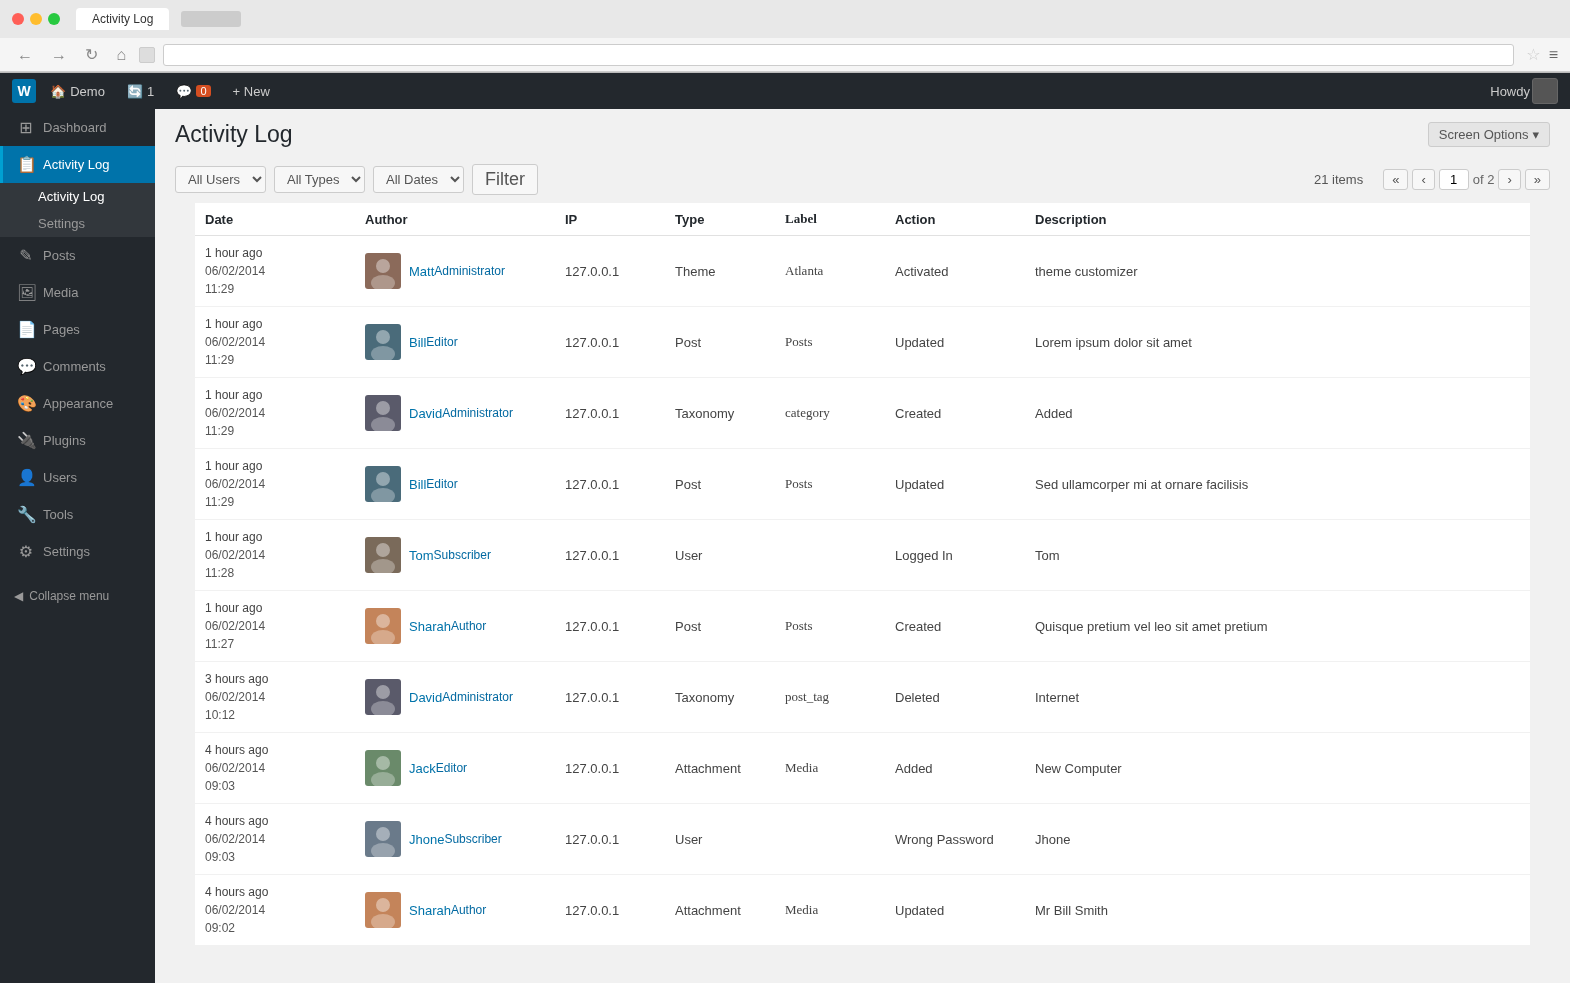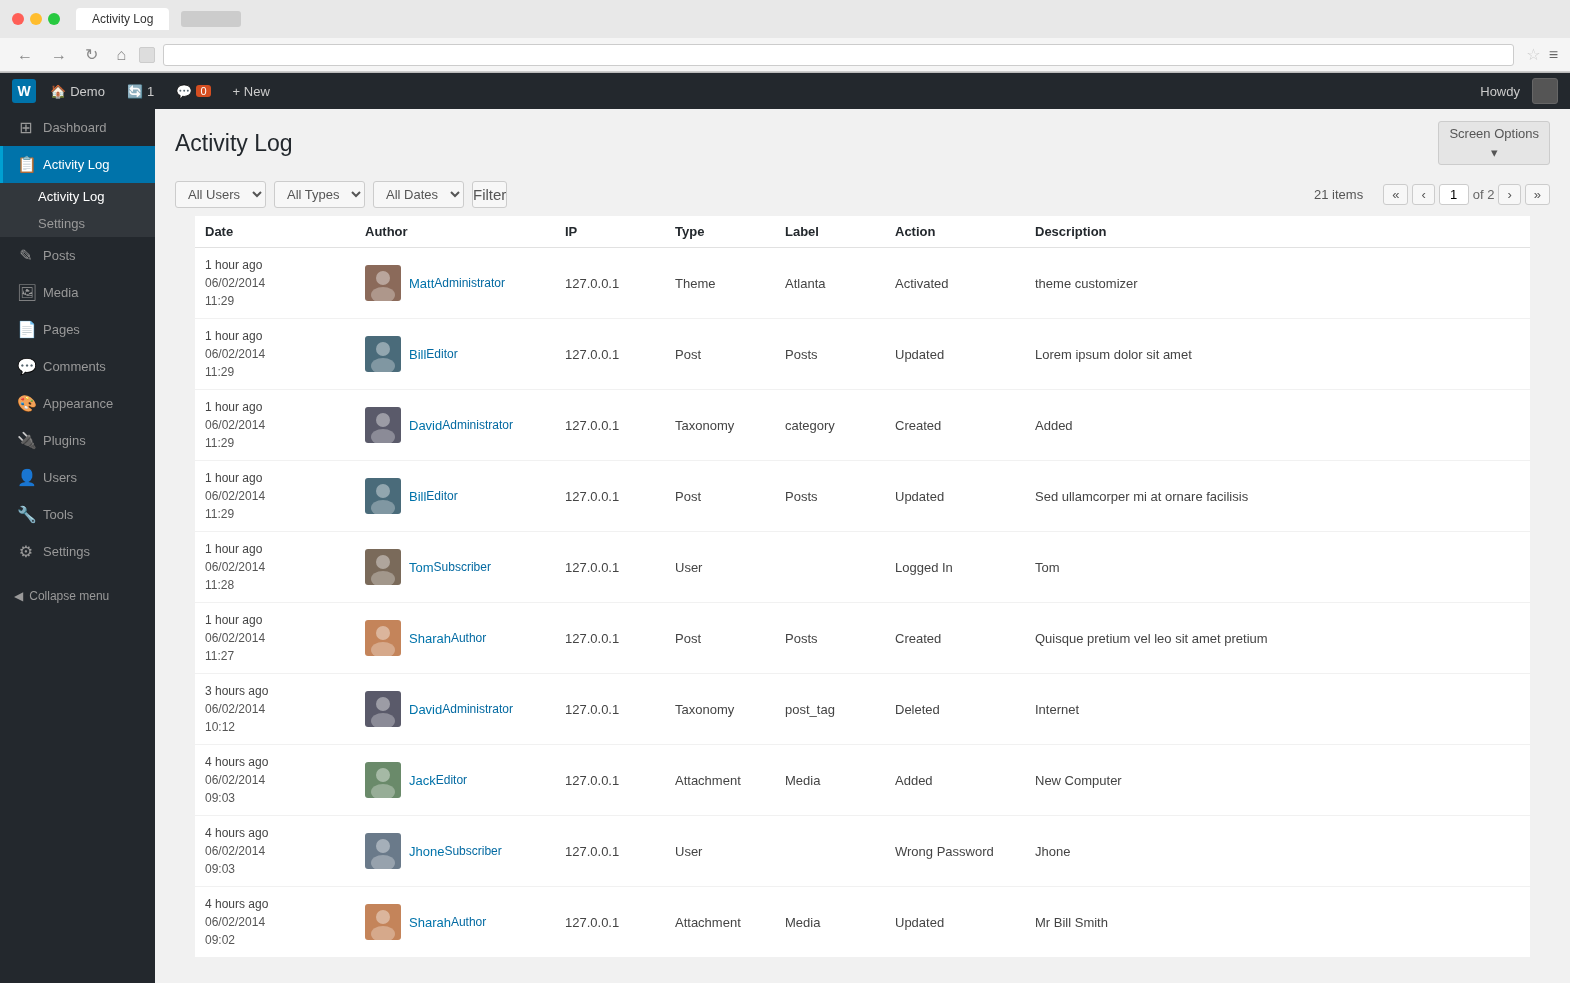--- a/index.html
+++ b/index.html
@@ -20,21 +20,21 @@
     .browser-address { flex: 1; background: #fff; border: 1px solid #ccc; border-radius: 3px; padding: 3px 8px; font-size: 12px; color: #333; }
     .browser-star { color: #ccc; font-size: 16px; margin-left: 4px; }
     .browser-menu { color: #666; font-size: 16px; }
 
     
     .wp-admin-bar { background: #23282d; color: #fff; display: flex; align-items: center; padding: 0 12px; height: 36px; gap: 6px; }
     .wp-logo { background: #0073aa; width: 24px; height: 24px; border-radius: 3px; display: flex; align-items: center; justify-content: center; color: #fff; font-size: 14px; font-weight: bold; flex-shrink: 0; }
     .wp-admin-item { color: #ccc; padding: 0 8px; font-size: 13px; display: flex; align-items: center; gap: 4px; cursor: pointer; height: 36px; }
     .wp-admin-item.new-item { color: #ccc; }
     .wp-admin-spacer { flex: 1; }
-    .wp-howdy { color: #ccc; font-size: 13px; display: flex; align-items: center; gap: 12px; }
+    .wp-howdy { color: #ccc; font-size: 13px; display: flex; align-items: center; gap: 2px; }
     .wp-avatar { width: 26px; height: 26px; border-radius: 3px; background: #555; border: 1px solid #666; }
     .comment-count { background: #d54e21; color: #fff; border-radius: 3px; padding: 0 4px; font-size: 11px; }
 
     
     .wp-layout { display: flex; min-height: calc(983px - 36px - 70px); }
 
     
     .wp-sidebar { width: 155px; background: #23282d; flex-shrink: 0; }
     .wp-sidebar-menu { list-style: none; }
     .wp-sidebar-item { display: flex; align-items: center; gap: 8px; padding: 9px 10px 9px 14px; color: #999; cursor: pointer; font-size: 13px; border-left: 3px solid transparent; }
@@ -44,26 +44,26 @@
     .wp-sidebar-subitem { display: block; padding: 6px 10px 6px 38px; color: #999; cursor: pointer; font-size: 13px; }
     .wp-sidebar-subitem.active { color: #fff; }
     .wp-sidebar-collapse { padding: 9px 10px 9px 14px; color: #999; cursor: pointer; font-size: 12px; display: flex; align-items: center; gap: 6px; margin-top: 10px; }
 
     
     .wp-content { flex: 1; background: #f1f1f1; }
 
     
     .page-header { display: flex; align-items: center; justify-content: space-between; padding: 12px 20px 8px; background: #f1f1f1; }
     .page-title { font-size: 23px; font-weight: 400; color: #23282d; }
-    .screen-options-btn { background: #e5e5e5; border: 1px solid #ccc; padding: 4px 10px; font-size: 13px; color: #555; cursor: pointer; border-radius: 3px; display: flex; align-items: center; gap: 4px; flex-direction: column; }
+    .screen-options-btn { background: #e5e5e5; border: 1px solid #ccc; padding: 4px 10px; font-size: 13px; color: #555; cursor: pointer; border-radius: 3px; display: flex; align-items: center; gap: 4px; }
 
     
     .filter-bar { padding: 8px 20px; display: flex; align-items: center; gap: 8px; }
     .filter-select { background: #f7f7f7; border: 1px solid #ccc; padding: 4px 8px; font-size: 13px; border-radius: 3px; color: #555; cursor: pointer; }
-    .filter-btn { background: #f7f7f7; border: 1px solid #ccc; padding: 4px 0; font-size: 15px; border-radius: 3px; color: #555; cursor: pointer; }
+    .filter-btn { background: #f7f7f7; border: 1px solid #ccc; padding: 4px 12px; font-size: 18px; border-radius: 3px; color: #555; cursor: pointer; }
     .pagination { margin-left: auto; display: flex; align-items: center; gap: 4px; font-size: 13px; color: #555; }
     .pagination-count { margin-right: 16px; }
     .page-nav { border: 1px solid #ccc; background: #f7f7f7; padding: 2px 8px; cursor: pointer; border-radius: 3px; color: #555; font-size: 13px; }
     .page-num { border: 1px solid #ccc; background: #fff; padding: 2px 6px; width: 30px; text-align: center; border-radius: 3px; font-size: 13px; }
     .page-of { color: #666; font-size: 13px; }
 
     
     .activity-table { width: 100%; border-collapse: collapse; background: #fff; margin: 0 20px; width: calc(100% - 40px); }
     .activity-table th { text-align: left; padding: 8px 10px; font-size: 13px; font-weight: 600; color: #23282d; border-bottom: 1px solid #e1e1e1; background: #fff; }
     .activity-table td { padding: 8px 10px; font-size: 13px; color: #444; border-bottom: 1px solid #f1f1f1; vertical-align: middle; }
@@ -71,21 +71,21 @@
     .date-cell .time-ago { font-size: 12px; font-weight: 500; color: #444; }
     .author-cell { display: flex; align-items: center; gap: 8px; }
     .author-avatar { width: 36px; height: 36px; border-radius: 3px; background: #ccc; flex-shrink: 0; overflow: hidden; display: flex; align-items: center; justify-content: center; font-size: 18px; color: #888; }
     .author-info { display: flex; flex-direction: row; }
     .author-name { color: #0073aa; cursor: pointer; font-size: 13px; }
     .author-role { color: #0369a1; font-size: 12px; }
     .col-date { width: 160px; }
     .col-author { width: 200px; }
     .col-ip { width: 110px; margin-top: 23px; }
     .col-type { width: 110px; }
-    .col-label { width: 110px; }
+    .col-label { width: 110px; font-family: Liberation Serif, serif; }
     .col-action { width: 140px; }
     .col-desc { }
     .table-wrapper { padding: 0 20px; }
   </style>
 </head>
 <body>
 
 <div class="browser-chrome">
   <div class="browser-titlebar">
     <div class="browser-dots">

